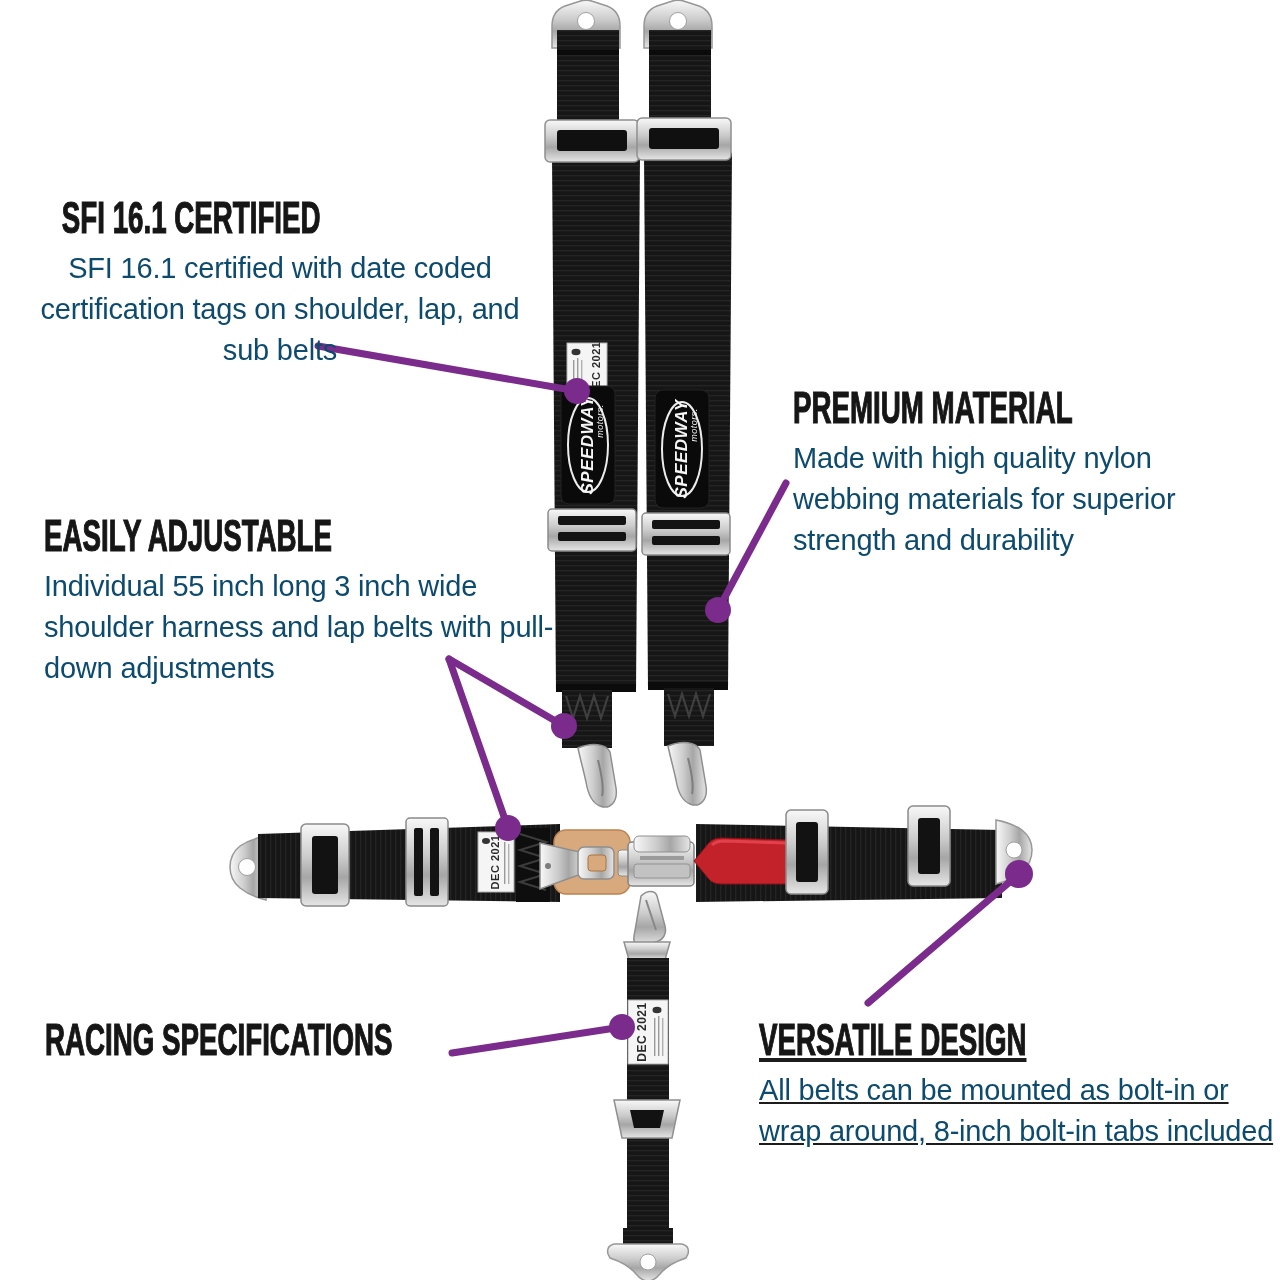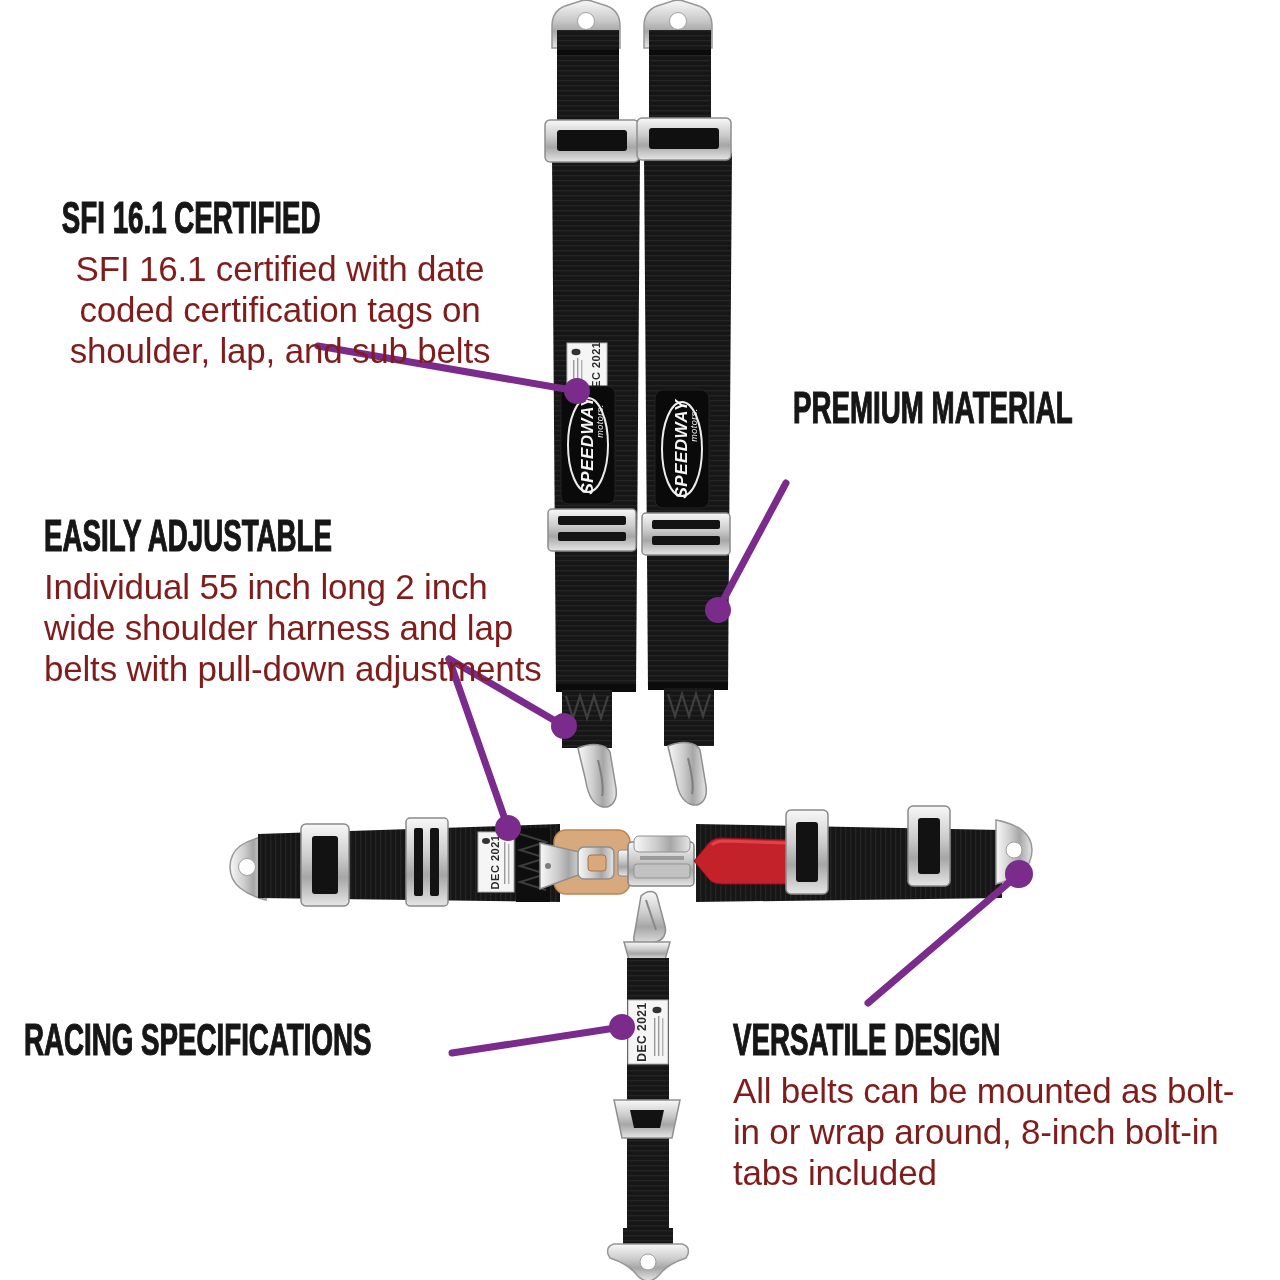--- a/index.html
+++ b/index.html
@@ -11,28 +11,28 @@
   svg text{font-family:"Liberation Sans",sans-serif;}
   .callout{position:absolute;color:#1c1c1c;}
   .callout h2{
     margin:0 0 9px 0;
     font-size:44px;line-height:.95;font-weight:700;color:#161616;
     letter-spacing:0px;white-space:nowrap;
     transform:scaleX(.63);transform-origin:left top;
     -webkit-text-stroke:1.2px #161616;
   }
   .callout p{
-    margin:0;font-size:35px;line-height:41px;font-weight:400;color:#7f1d1d;
+    margin:0;font-size:29px;line-height:41px;font-weight:400;color:#0c4a6e;
     letter-spacing:-0.2px;
   }
   #c-sfi{left:40px;top:197px;width:480px;text-align:center;}
   #c-premium{left:793px;top:387px;width:458px;}
   #c-easily{left:44px;top:515px;width:510px;}
-  #c-racing{left:24px;top:1019px;width:500px;}
-  #c-versatile{left:733px;top:1019px;width:515px;}
+  #c-racing{left:45px;top:1019px;width:500px;}
+  #c-versatile{left:759px;top:1019px;width:515px;text-decoration:underline;}
   .patch-brand{font-size:17px;font-weight:700;font-style:italic;fill:#f5f5f5;letter-spacing:.5px;}
   .patch-sub{font-size:9px;font-style:italic;fill:#efefef;letter-spacing:.5px;}
   .tag-date{font-size:11px;font-weight:700;fill:#2a2a2a;letter-spacing:.5px;}
 </style>
 </head>
 <body>
 
 <div class="canvas">
 
   <svg class="art" width="1280" height="1280" viewBox="0 0 1280 1280">
@@ -221,25 +221,26 @@
     </g>
   </svg>
 
   <section class="callout" id="c-sfi">
     <h2>SFI 16.1 CERTIFIED</h2>
     <p>SFI 16.1 certified with date coded certification tags on shoulder, lap, and sub belts</p>
   </section>
 
   <section class="callout" id="c-premium">
     <h2>PREMIUM MATERIAL</h2>
+    <p>Made with high quality nylon webbing materials for superior strength and durability</p>
   </section>
 
   <section class="callout" id="c-easily">
     <h2>EASILY ADJUSTABLE</h2>
-    <p>Individual 55 inch long 2 inch wide shoulder harness and lap belts with pull-down adjustments</p>
+    <p>Individual 55 inch long 3 inch wide shoulder harness and lap belts with pull-down adjustments</p>
   </section>
 
   <section class="callout" id="c-racing">
     <h2>RACING SPECIFICATIONS</h2>
   </section>
 
   <section class="callout" id="c-versatile">
     <h2>VERSATILE DESIGN</h2>
     <p>All belts can be mounted as bolt-in or wrap around, 8-inch bolt-in tabs included</p>
   </section>

